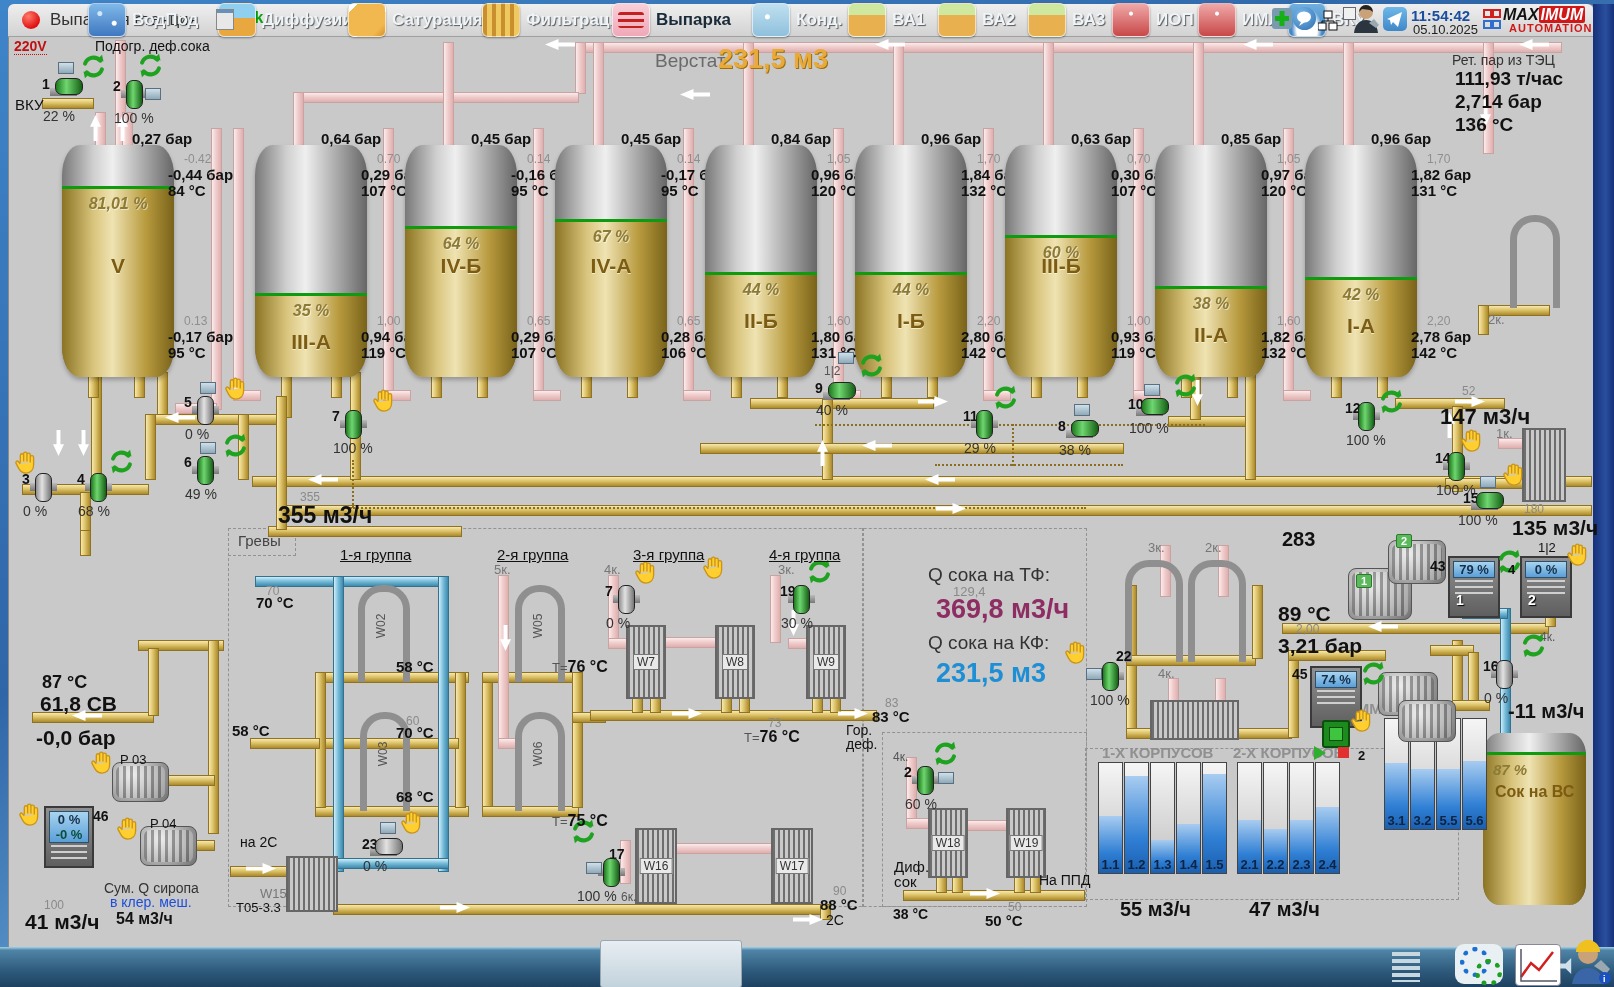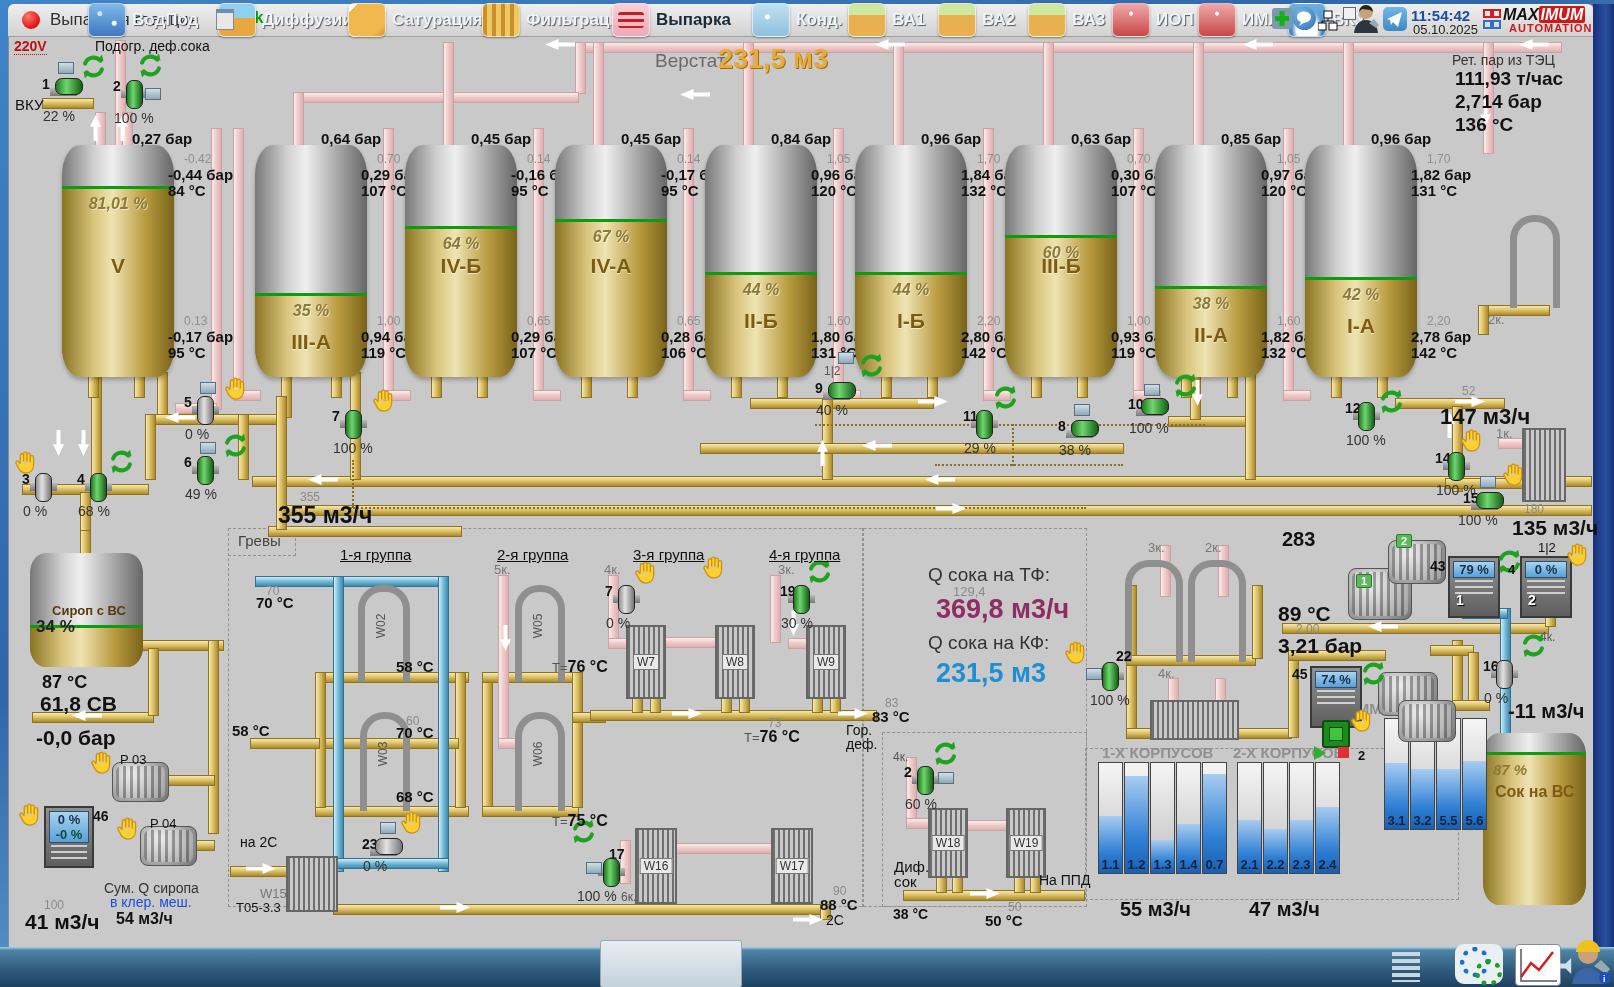--- a/index.html
+++ b/index.html
@@ -661,27 +661,20 @@
       <span class="pct">60 %</span>
     </div>
   <span class="mini" style="left:938px;top:772px;"></span>
   <span class="recy" style="left:932px;top:740px;"><svg viewBox="0 0 24 24" width="27" height="27">
         <path d="M4.5 9.5A8 8 0 0118 6.8" fill="none" stroke="#1fa21f" stroke-width="3.6" stroke-linecap="round"></path>
         <path d="M19.5 14.5A8 8 0 016 17.2" fill="none" stroke="#1fa21f" stroke-width="3.6" stroke-linecap="round"></path>
         <path d="M19.6 1.6l1.3 6-6-1.3z" fill="#1fa21f"></path>
         <path d="M4.4 22.4l-1.3-6 6 1.3z" fill="#1fa21f"></path>
       </svg></span>
 
-  <div style="position:absolute;left:30px;top:553px;width:113px;height:114px;z-index:10;">
-    <div style="position:absolute;inset:0;border-radius:16px/20px;overflow:hidden;background:linear-gradient(90deg,#787878,#cfcfcf 28%,#efefef 45%,#a5a5a5 75%,#666);">
-      <div id="syrupfill" style="position: absolute; left: 0px; right: 0px; bottom: 0px; border-top: 3px solid rgb(15, 155, 15); background: linear-gradient(90deg, rgb(138, 115, 34), rgb(217, 196, 124) 28%, rgb(239, 227, 178) 45%, rgb(184, 154, 62) 75%, rgb(121, 99, 26)); height: 34%;"></div>
-    </div>
-    <div class="lb b" style="left:22px;top:50px;font-size:13px;color:#5a3a10;">Сироп с ВС</div>
-    <div class="lb med" style="left:6px;top:64px;color:#222;">34 %</div>
-  </div>
   <i class="pp gv" style="left:80px;top:530px;height:24px;"></i>
   <div class="lb big" style="left:42px;top:672px;font-size:18px;">87 °С</div>
   <div class="lb big" style="left:40px;top:692px;font-size:21px;">61,8 СВ</div>
   <div class="lb big" style="left:36px;top:726px;font-size:21px;">-0,0 бар</div>
   <div class="lb" style="left:120px;top:752px;font-size:13px;">P 03</div>
   <div class="pump" style="left:112px;top:762px;width:55px;height:38px;"></div>
   <span class="hand" style="left:88px;top:750px;"><svg viewBox="0 0 26 26" width="27" height="27">
         <path d="M8 12V5.2a1.6 1.6 0 013.2 0V11M11.2 11V3.6a1.6 1.6 0 013.2 0V11M14.4 11V4.6a1.6 1.6 0 013.2 0V12M17.6 12V7a1.6 1.6 0 013.2 0v7.5c0 4.6-2.9 7.7-7.2 7.7-3.7 0-5.7-1.7-7.3-4.7l-2.4-4.6c-.8-1.5.9-2.9 2.1-1.8L8 13.3" fill="#ffcf30" stroke="#c9941a" stroke-width="1.3" stroke-linejoin="round"></path>
       </svg></span>
   <div class="lb" style="left:150px;top:816px;font-size:13px;">P 04</div>
@@ -872,21 +865,21 @@
         <div class="bar">
           <div class="bfill" style="height: 30%;"></div>
           <div class="blab">1.3</div>
         </div>
         <div class="bar">
           <div class="bfill" style="height: 45%;"></div>
           <div class="blab">1.4</div>
         </div>
         <div class="bar">
           <div class="bfill" style="height: 90%;"></div>
-          <div class="blab">0.7</div>
+          <div class="blab">1.5</div>
         </div>
       </div>
     <div class="lb big" style="left:22px;top:136px;font-size:20px;">55 м3/ч</div>
   </div>
   <div class="bargroup" style="left:1237px;top:762px;">
     <div class="lb b" style="left:-4px;top:-18px;color:#909090;font-size:15px;">2-Х КОРПУСОВ</div>
     <div class="bars-row">
         <div class="bar">
           <div class="bfill" style="height: 48%;"></div>
           <div class="blab">2.1</div>

